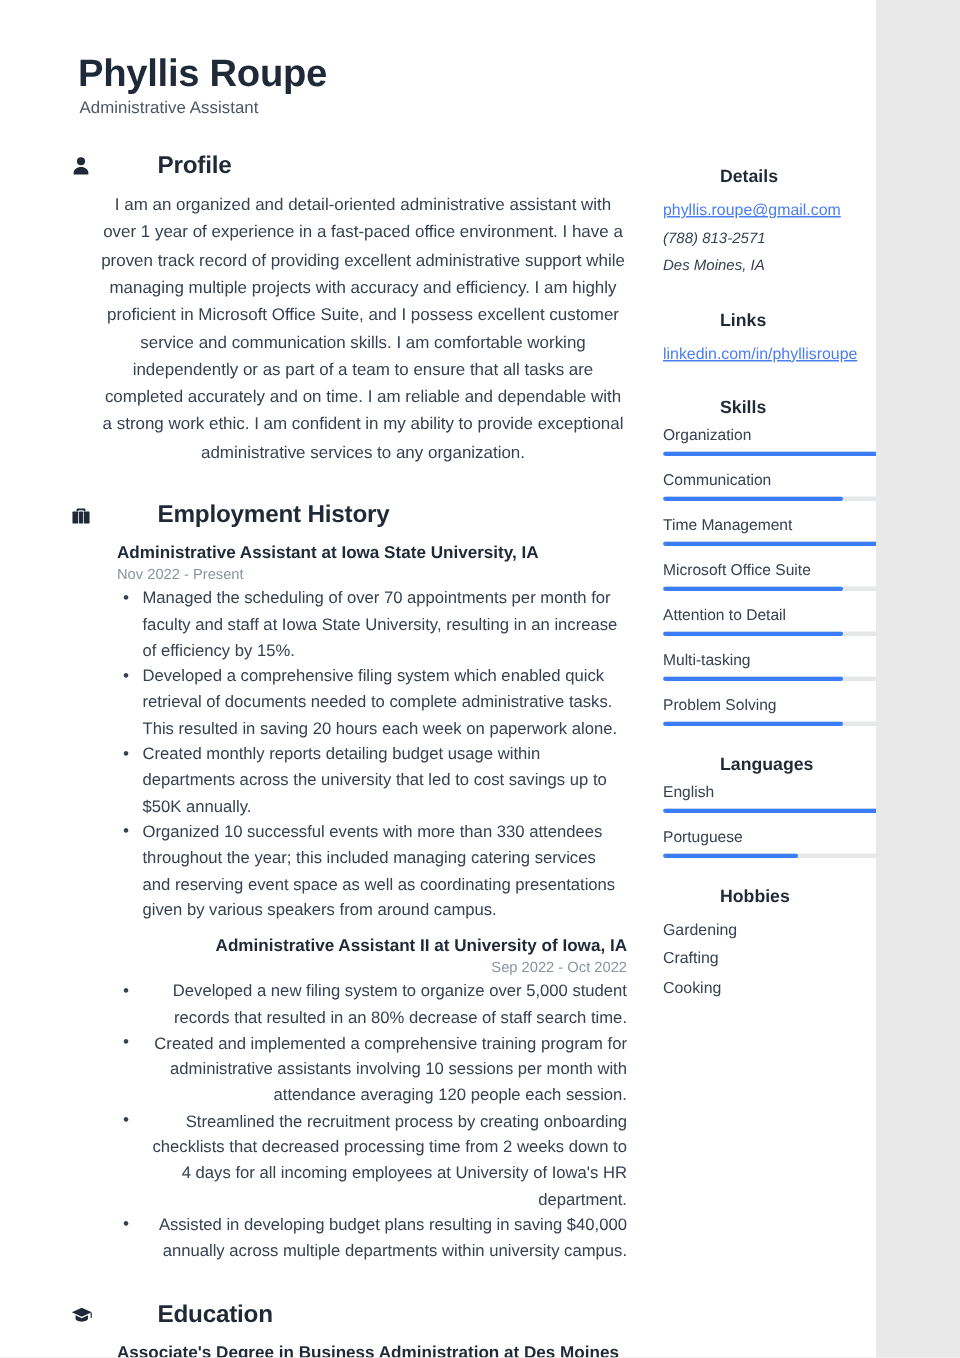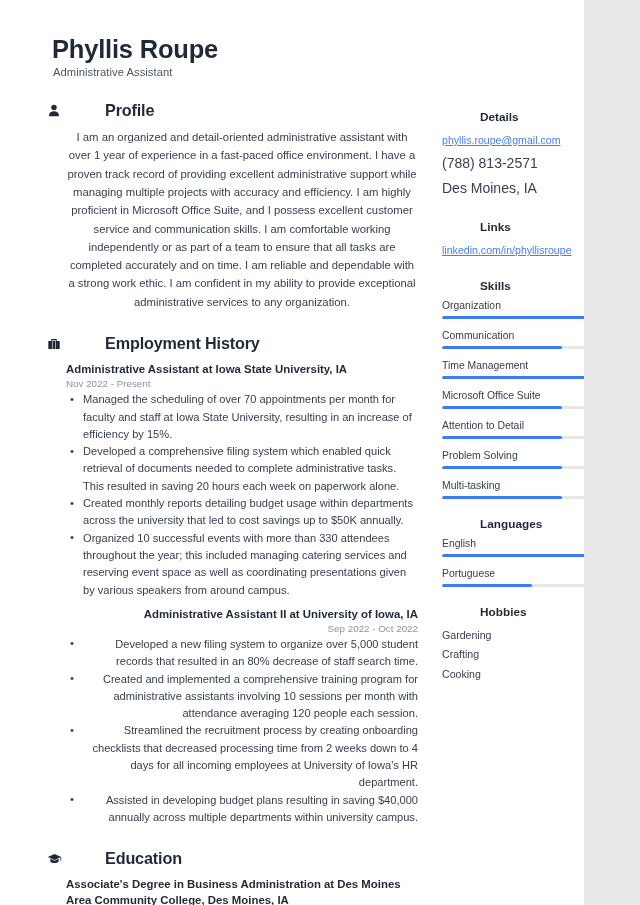--- a/index.html
+++ b/index.html
@@ -71,21 +71,21 @@
 
   .section-body { padding-left: 20px; }
 
   .para {
     font-size: 11.3px;
     line-height: 1.62;
     color: #374151;
     text-align: center;
   }
 
-  .entry { margin-bottom: 2px; }
+  .entry { margin-bottom: 2px; margin-left: 12px; }
   .entry-title {
     font-size: 11.4px;
     font-weight: 700;
     color: #1f2937;
     line-height: 1.42;
   }
   .entry-date {
     font-size: 9.8px;
     color: #8b93a1;
     margin-top: 1px;
@@ -119,23 +119,24 @@
   
   .side-section { margin-bottom: 18px; }
   .side-title {
     font-size: 11.8px;
     font-weight: 700;
     color: #1f2937;
     margin-bottom: 7px;
     padding-left: 38px;
   }
   .side-line {
-    font-size: 14px;
+    font-size: 10px;
     color: #374151;
     line-height: 1.85;
+    font-style: italic;
   }
   .side-link {
     font-size: 10.6px;
     color: #4a7ef0;
     text-decoration: underline;
     line-height: 1.85;
     display: block;
     word-break: break-all;
   }
 
@@ -295,27 +296,27 @@
             <div class="bar-fill" style="width: 80%; background: rgb(59, 125, 246);"></div>
           </div>
         </div>
         <div class="skill">
           <div class="skill-label">Attention to Detail</div>
           <div class="bar-track">
             <div class="bar-fill" style="width: 80%; background: rgb(59, 125, 246);"></div>
           </div>
         </div>
         <div class="skill">
+          <div class="skill-label">Multi-tasking</div>
+          <div class="bar-track">
+            <div class="bar-fill" style="width: 80%; background: rgb(59, 125, 246);"></div>
+          </div>
+        </div>
+        <div class="skill">
           <div class="skill-label">Problem Solving</div>
-          <div class="bar-track">
-            <div class="bar-fill" style="width: 80%; background: rgb(59, 125, 246);"></div>
-          </div>
-        </div>
-        <div class="skill">
-          <div class="skill-label">Multi-tasking</div>
           <div class="bar-track">
             <div class="bar-fill" style="width: 80%; background: rgb(59, 125, 246);"></div>
           </div>
         </div>
       </div>
 
       <div class="side-section">
         <div class="side-title">Languages</div>
         <div class="skill">
           <div class="skill-label">English</div>

